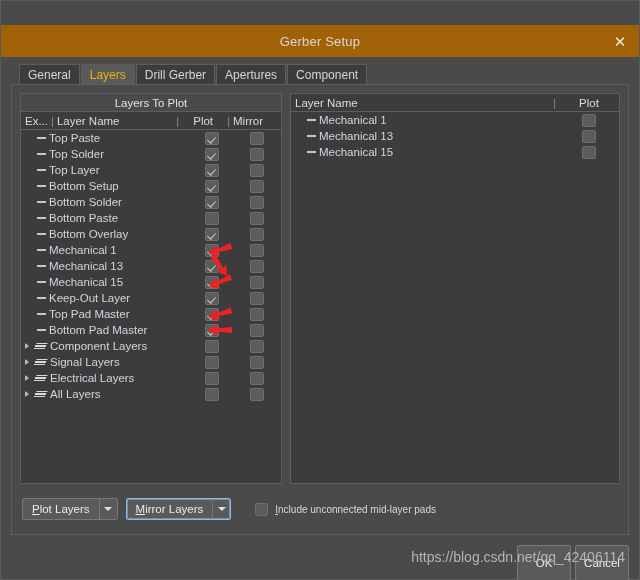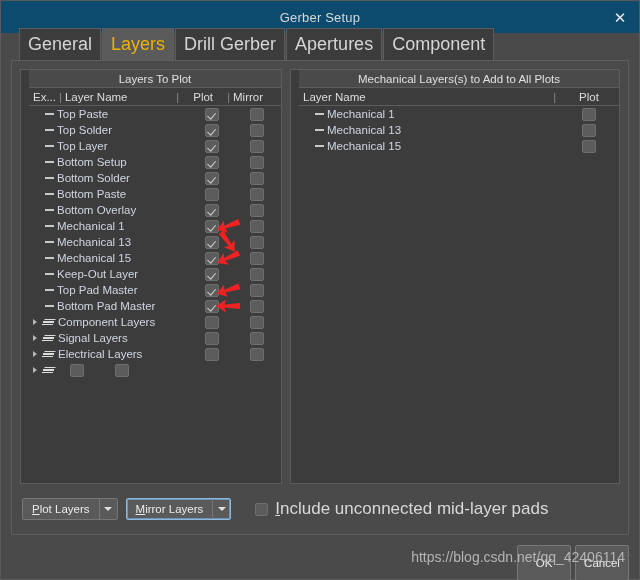--- a/index.html
+++ b/index.html
@@ -16,23 +16,23 @@
     position: absolute; left: 0; top: 0;
     width: 640px; height: 580px;
     background: #4a4a4a;
     border: 1px solid #5a5a5a;
     display: flex; flex-direction: column;
   }
 
   
   #titlebar {
     height: 32px; flex: 0 0 32px;
-    background: #0c4a6e;
+    background: #a16207;
     position: relative;
-    display: flex; align-items: center; justify-content: center;
+    display: flex; align-items: center; justify-content: center; margin-top: 24px;
   }
   #titlebar .title {
     color: #d8d8d8;
     font-size: 13px;
     letter-spacing: .2px;
   }
   #close-btn {
     position: absolute; right: 6px; top: 4px;
     width: 26px; height: 24px;
     display: flex; align-items: center; justify-content: center;
@@ -50,24 +50,24 @@
   }
 
   
   #tabstrip {
     height: 22px; flex: 0 0 22px;
     display: flex; align-items: flex-end;
     margin: 5px 0 0 8px;
     position: relative; z-index: 3;
   }
   .tab {
-    height: 32px;
+    height: 20px;
     padding: 0 8px;
     display: flex; align-items: center;
-    font-size: 18px;
+    font-size: 12px;
     color: #d5d5d5;
     background: #3c3c3c;
     border: 1px solid #5d5d5d;
     border-bottom: none;
     margin-right: 1px;
     cursor: pointer;
     white-space: nowrap;
   }
   .tab.active {
     background: #5a5a5a;
@@ -90,21 +90,20 @@
     display: flex;
     gap: 8px;
     min-height: 0;
   }
 
   .panel {
     background: #3c3c3c;
     border: 1px solid #5d5d5d;
     display: flex; flex-direction: column;
     min-height: 0;
-    padding-left: 8px;
   }
   #left-panel  { flex: 0 0 262px; }
   #right-panel { flex: 1 1 auto; }
 
   .panel-title {
     height: 18px; flex: 0 0 18px;
     background: #4a4a4a;
     border-bottom: 1px solid #5d5d5d;
     display: flex; align-items: center; justify-content: center;
     color: #e0e0e0; font-size: 11.5px;
@@ -232,21 +231,21 @@
     border-right: 4px solid transparent;
     border-top: 4px solid #e0e0e0;
   }
   #include-pads {
     display: flex; align-items: center;
     margin-left: 16px;
     cursor: pointer;
   }
   #include-pads .checkbox { width: 13px; height: 13px; }
   #include-pads .t {
-    color: #d8d8d8; font-size: 17px; margin-left: 7px; white-space: nowrap;
+    color: #d8d8d8; font-size: 10px; margin-left: 7px; white-space: nowrap;
   }
   #include-pads .t u { text-decoration: underline; }
 
   
   #footer {
     flex: 0 0 44px;
     background: #4a4a4a;
     position: relative;
   }
   .dlg-btn {
@@ -566,32 +565,32 @@
               </div>
               <div class="row">
                 <div class="expander">
                   <i></i>
                 </div>
                 <div class="stack">
                   <i></i>
                   <i></i>
                   <i></i>
                 </div>
+                <div class="lname">All Layers</div>
                 <div class="cb-cell">
                   <span class="checkbox"></span>
                 </div>
                 <div class="cb-cell mirror">
                   <span class="checkbox"></span>
                 </div>
               </div>
             </div>
         </div>
 
         <div class="panel" id="right-panel">
-          <div class="panel-title">Mechanical Layers(s) to Add to All Plots</div>
           <div class="col-header">
             <span class="ch-ex">Layer Name</span>
             <span class="ch-name"></span>
             <span class="sep">|</span>
             <span class="ch-plot-r">Plot</span>
           </div>
           <div class="rows" id="right-rows">
               <div class="row">
                 <div class="indent"></div>
                 <div class="dash">

